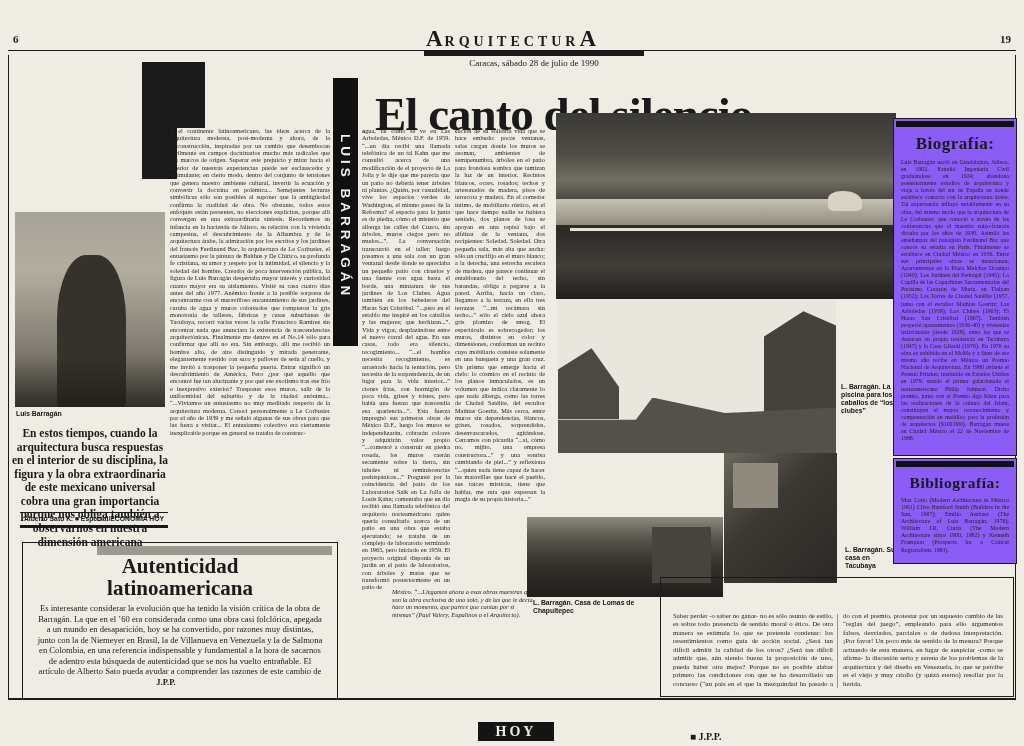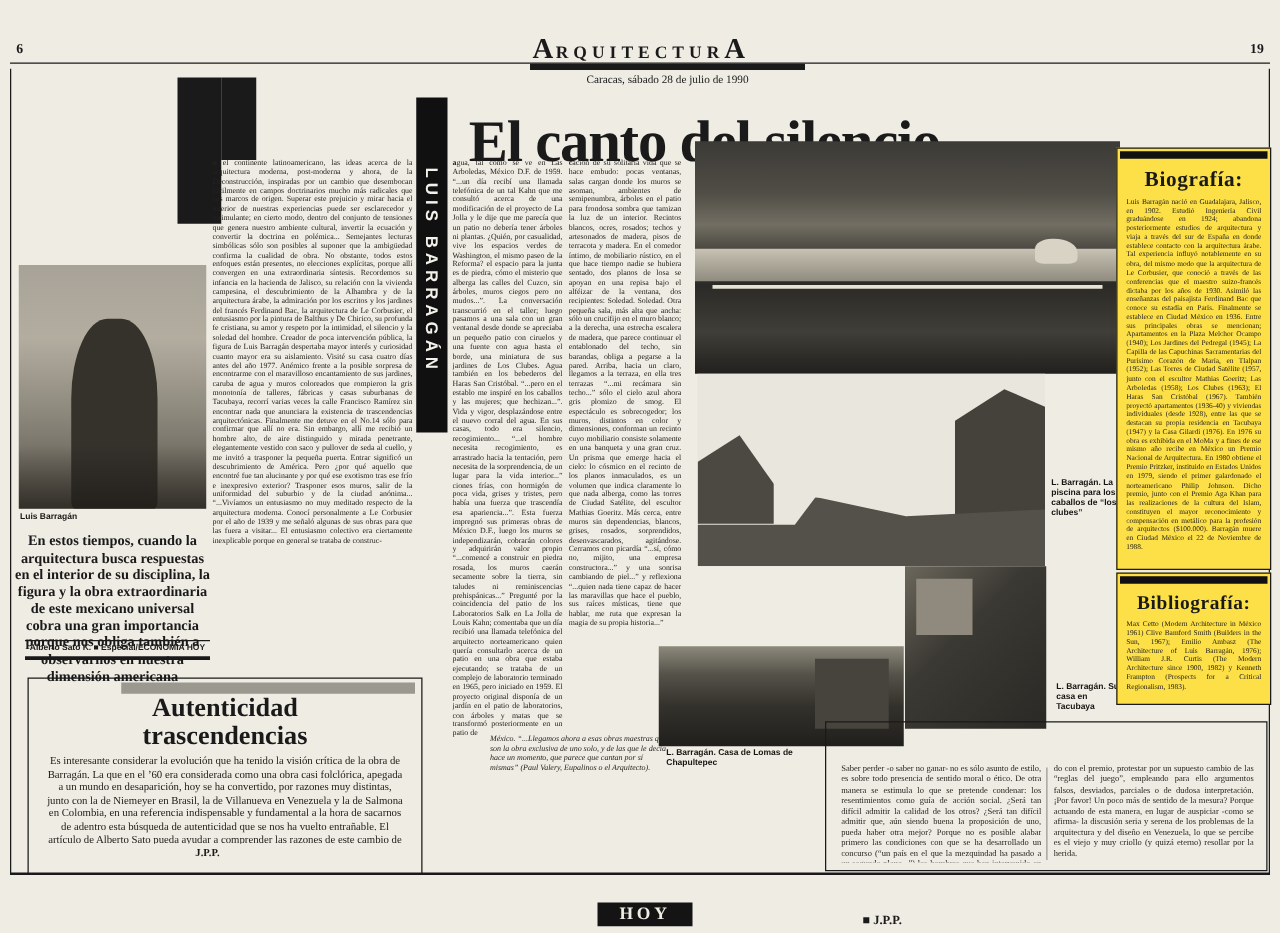--- a/index.html
+++ b/index.html
@@ -21,21 +21,21 @@
   
   .col{font-size:6.3px;line-height:1.17;text-align:justify;color:#26231f;overflow:hidden;}
   .col::first-letter{font-weight:bold;}
   .quoteblock{font-size:6.4px;line-height:1.2;font-style:italic;color:#26231f;}
   
   .pullquote{font-size:11.5px;font-weight:bold;text-align:center;line-height:1.18;}
   .byline{font-size:6.8px;font-weight:bold;text-align:center;font-family:"Liberation Sans",sans-serif;
           border-top:1px solid #1a1a1a;border-bottom:3px solid #1a1a1a;padding:2px 0 3px;}
   .photocap{font-size:6.8px;font-weight:bold;line-height:1.2;font-family:"Liberation Sans",sans-serif;color:#181613;}
   
-  .sidebox{border:1.5px solid #1a1a1a;background:#fde047;}
+  .sidebox{border:1.5px solid #1a1a1a;background:#8b5cf6;}
   .sidebox .band{height:6px;background:#111;margin:2px 2px 0;}
   .sidebox h2{margin:7px 4px 5px;text-align:center;font-size:17px;letter-spacing:.5px;}
   .sidebox .boxtext{font-size:5.9px;line-height:1.2;text-align:justify;margin:0 7px;color:#26231f;}
   
   .autbox{border:1.5px solid #1a1a1a;}
   .autbox .graybar{position:absolute;top:3px;right:5px;height:9px;background:#9b9890;}
   .auth1{font-size:21px;font-weight:bold;text-align:center;line-height:1.05;}
   .auttext{font-size:8.6px;line-height:1.22;text-align:center;color:#23201c;}
   .autsig{font-size:8.5px;font-weight:bold;text-align:center;}
   
@@ -119,21 +119,21 @@
 <div class="abs sidebox" style="left:893px;top:433px;width:122px;height:104px;margin-top:25px;">
   <div class="band"></div>
   <h2 style="font-size:15.5px;">Bibliografía:</h2>
   <div class="boxtext" style="height:58px;overflow:hidden;">Max Cetto (Modern Architecture in México 1961) Clive Bamford Smith (Builders in the Sun, 1967); Emilio Ambasz (The Architecture of Luis Barragán, 1976); William J.R. Curtis (The Modern Architecture since 1900, 1982) y Kenneth Frampton (Prospects for a Critical Regionalism, 1983).</div>
 </div>
 
 <div class="abs autbox" style="left:22px;top:542px;width:314px;height:156px;">
   <div class="graybar" style="width:235px;"></div>
   <div class="auth1" style="margin-top:12px;">
     <div>Autenticidad</div>
-    <div>trascendencias</div>
+    <div>latinoamericana</div>
   </div>
   <div class="auttext" style="margin:4px 14px 0;height:72px;overflow:hidden;">Es interesante considerar la evolución que ha tenido la visión crítica de la obra de Barragán. La que en el ’60 era considerada como una obra casi folclórica, apegada a un mundo en desaparición, hoy se ha convertido, por razones muy distintas, junto con la de Niemeyer en Brasil, la de Villanueva en Venezuela y la de Salmona en Colombia, en una referencia indispensable y fundamental a la hora de sacarnos de adentro esta búsqueda de autenticidad que se nos ha vuelto entrañable. El artículo de Alberto Sato pueda ayudar a comprender las razones de este cambio de perspectiva. Que no debe extrañar, pues así es la vida: cambiante y llena de sorpresas. Afortunadamente.</div>
   <div class="autsig" style="margin:2px 28px 0 0;">J.P.P.</div>
 </div>
 
 <div class="abs saberbox" style="left:660px;top:577px;width:352px;height:118px;">
   <div class="sabercol" style="position:absolute;left:12px;top:34px;width:160px;height:78px;">Saber perder -o saber no ganar- no es sólo asunto de estilo, es sobre todo presencia de sentido moral o ético. De otra manera se estimula lo que se pretende condenar: los resentimientos como guía de acción social. ¿Será tan difícil admitir la calidad de los otros? ¿Será tan difícil admitir que, aún siendo buena la proposición de uno, pueda haber otra mejor?   Porque no es posible alabar primero las condiciones con que se ha desarrollado un concurso (“un país en el que la mezquindad ha pasado a un segundo plano...”) los hombres que han intervenido en él (desde el ministro hasta el portero) y luego, cuando uno no ha sido favoreci-</div>
   <div class="sabercol" style="position:absolute;left:182px;top:34px;width:160px;height:78px;">do con el premio, protestar por un supuesto cambio de las “reglas del juego”, empleando para ello argumentos falsos, desviados, parciales o de dudosa interpretación.   ¡Por favor! Un poco más de sentido de la mesura? Porque actuando de esta manera, en lugar de auspiciar -como se afirma- la discusión seria y serena de los problemas de la arquitectura y del diseño en Venezuela, lo que se percibe es el viejo y muy criollo (y quizá eterno) resollar por la herida.</div>
   <div class="rule" style="position:absolute;left:176px;top:36px;width:1px;height:74px;opacity:.4;"></div>
 </div>

